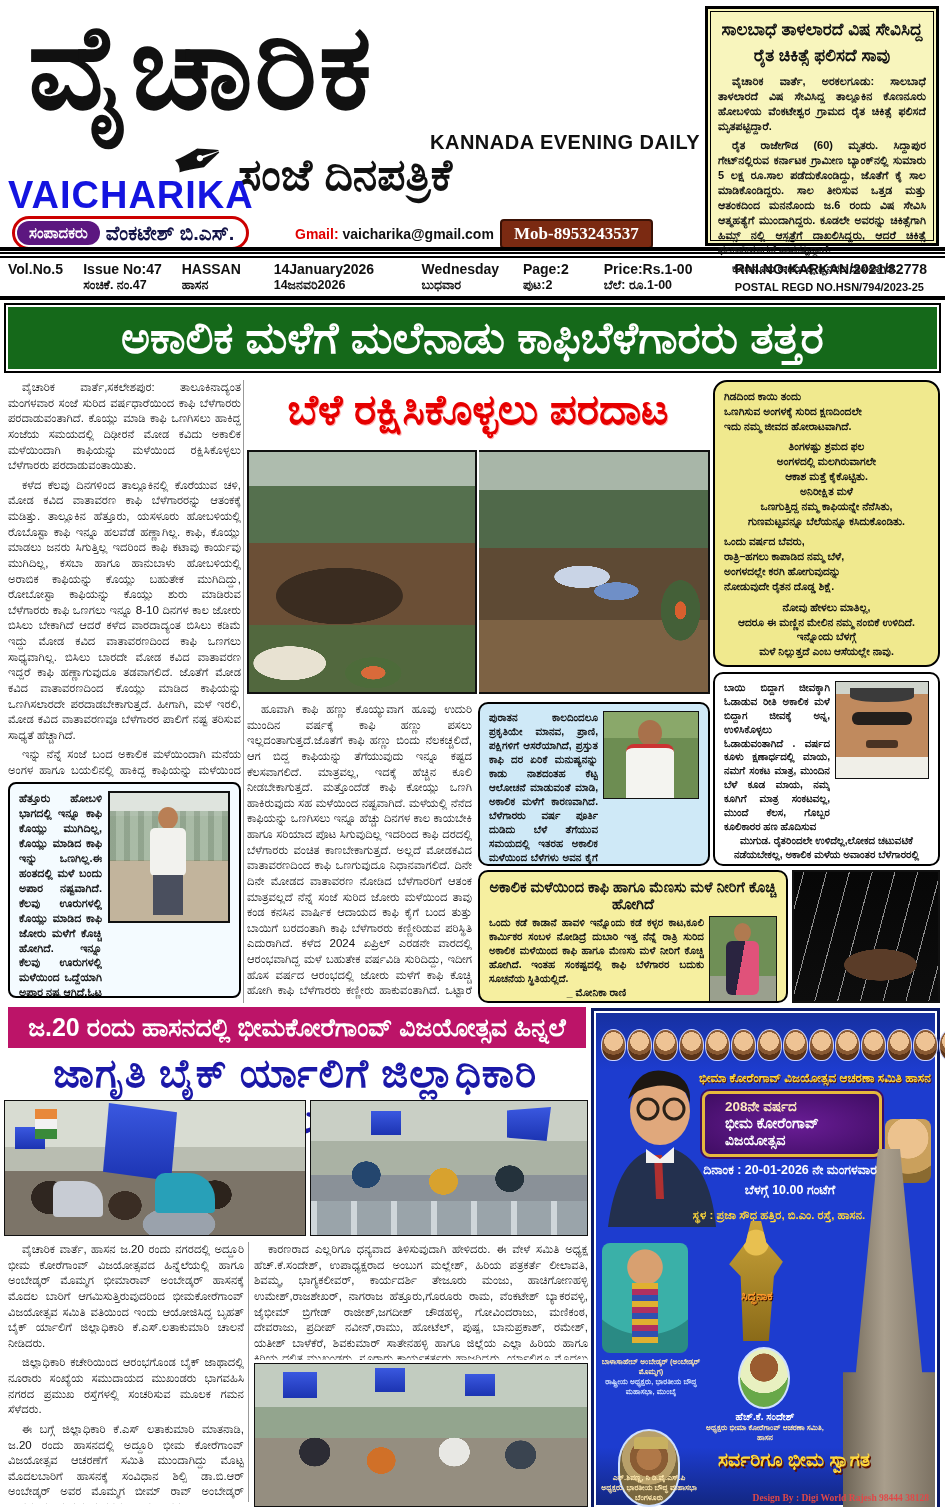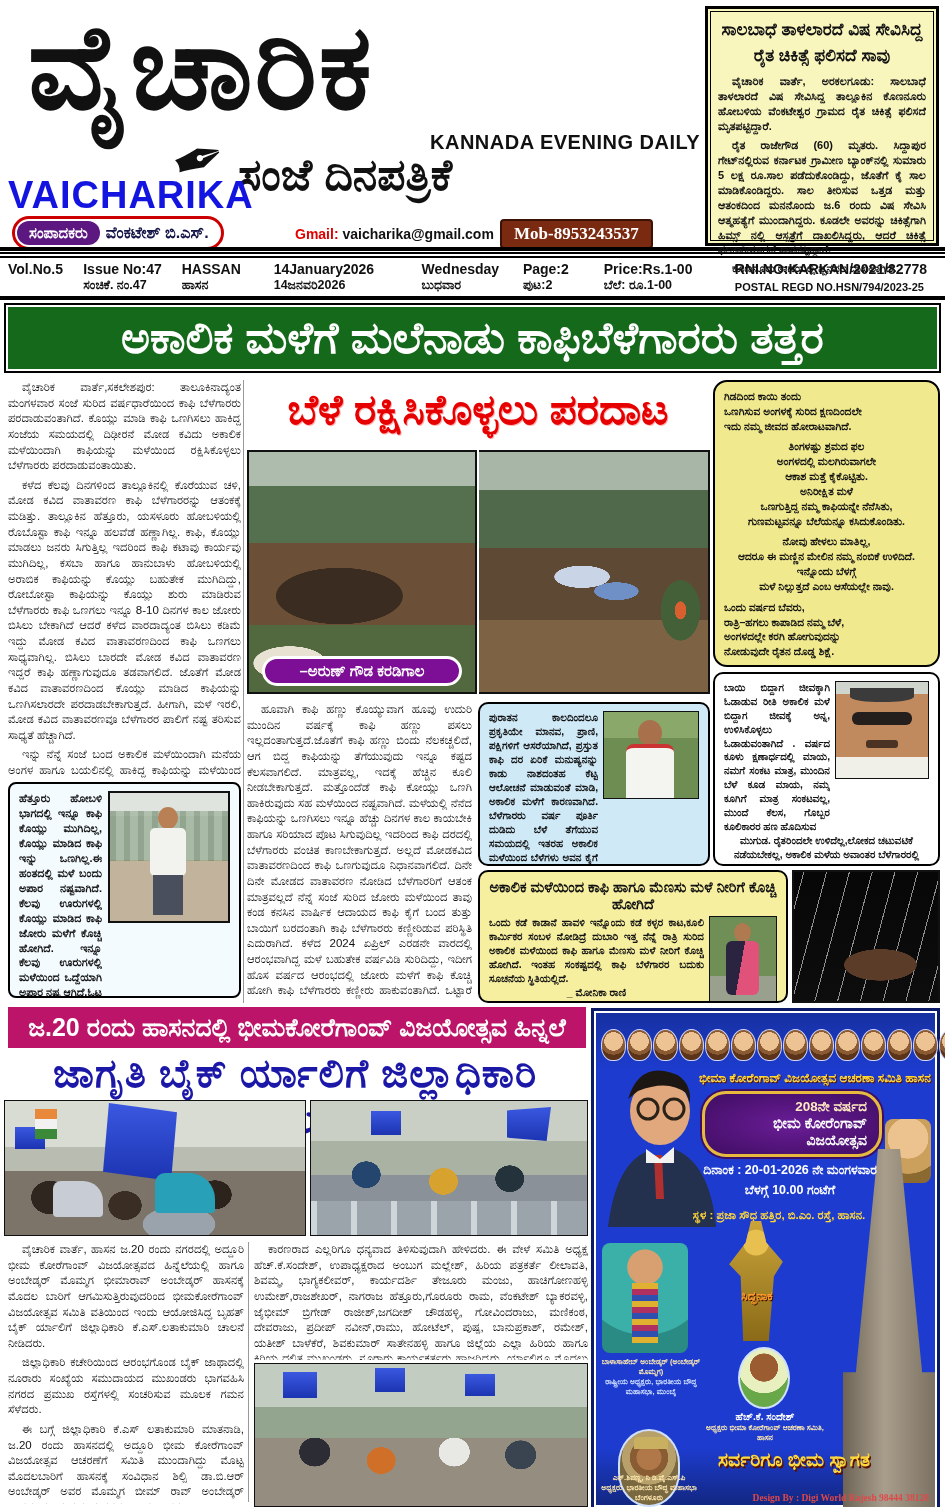--- a/index.html
+++ b/index.html
@@ -10,21 +10,21 @@
   p{margin:0 0 4px 0;text-indent:14px;}
   .body-text{font-size:11.5px;line-height:1.36;text-align:justify;overflow:hidden;}
   .photo{border:2px solid #111;overflow:hidden;}
   
   .main-title{font-size:118px;font-weight:900;letter-spacing:2px;line-height:1;white-space:nowrap;}
   .vaich-en{font-size:38px;font-weight:900;color:#1414e0;letter-spacing:1px;}
   .tag-en{font-size:20px;font-weight:800;letter-spacing:.5px;}
   .tag-kn{font-size:44px;font-weight:900;}
   .editor-pill{border:3px solid #cc0000;border-radius:20px;display:flex;align-items:center;gap:6px;padding:2px 12px 2px 2px;background:#fff;}
   .editor-label{background:#5c1780;color:#fff;border-radius:18px;padding:3px 12px;font-weight:bold;font-size:15px;}
-  .editor-name{color:#131347;font-weight:900;font-size:16px;}
+  .editor-name{color:#131347;font-weight:900;font-size:20px;}
   .mob-box{background:#7b2a12;color:#fff;font-weight:bold;font-size:17px;border:2px solid #3a1206;border-radius:4px;padding:3px 12px;font-family:"Liberation Serif","DejaVu Serif",serif;}
   
   .sbox{background:#f8f5bd;border:3px solid #000;box-shadow:inset 0 0 0 2px #f8f5bd, inset 0 0 0 3px #000;padding:8px 10px;}
   .sbox h2{margin:0 0 6px 0;font-size:17px;line-height:1.5;text-align:center;font-weight:900;}
   .sbox .body-text{font-size:11px;font-weight:bold;}
   
   .infobar{border-top:2px solid #000;border-bottom:4px solid #000;display:flex;align-items:stretch;padding:3px 8px;}
   .icell{display:flex;flex-direction:column;justify-content:space-between;padding-right:10px;}
   .icell .r1{font-weight:900;font-size:14px;white-space:nowrap;}
   .icell .r2{font-weight:bold;font-size:12.5px;white-space:nowrap;}
@@ -38,22 +38,22 @@
   .credit{font-weight:900;text-align:center;}
   .magenta-bar{background:#bc1468;color:#fff;display:flex;align-items:center;justify-content:center;
                font-weight:900;font-size:25px;}
   .blue-head{color:#1b18a8;font-weight:900;font-size:40px;text-align:center;letter-spacing:1px;}
   
   .poster{background:linear-gradient(#16309f,#1d3ccf 12%,#1d3ccf 88%,#12267f);border:3px solid #0a1a66;box-shadow:inset 0 0 0 2px #fff;}
   .p-circ{width:23px;height:30px;border-radius:50% 50% 45% 45%;display:inline-block;margin:0 .5px;
           background:radial-gradient(circle at 50% 38%, #eec394 0 42%, #8a5a33 43% 60%, #5a3318 61%);border:1px solid #cfd6ff;}
   .poster .whitetx{color:#fff;font-weight:900;}
   .poster .yellowtx{color:#ffd83a;font-weight:900;}
-  .badge{background:radial-gradient(#6a1d96,#3f0d63);border:3px solid #e7b93c;border-radius:24px;color:#fff;
-         text-align:right;padding:5px 12px;box-shadow:0 0 0 2px #3f0d63;}
+  .badge{background:radial-gradient(#6a1d96,#3f0d63);border:3px solid #e7b93c;border-radius:8px;color:#fff;
+         text-align:left;padding:5px 20px;box-shadow:0 0 0 2px #3f0d63;}
   .obelisk{background:linear-gradient(90deg,#6d6456,#a99e8c 45%,#7c7263);clip-path:polygon(38% 0,62% 0,86% 62%,100% 62%,100% 100%,0 100%,0 62%,14% 62%);}
   .tinycap{font-size:7.5px;color:#ffe9b0;font-weight:bold;line-height:1.35;text-align:center;}
   
   .flag{position:absolute;background:linear-gradient(#3a58e0,#1c34b2);}
   .head{position:absolute;border-radius:50%;}
   .vrule{background:#999;width:1px;}
 </style>
 </head>
 <body>
 
@@ -154,21 +154,20 @@
        radial-gradient(40px 22px at 55% 92%,#d96a3a 0 30%,#4d6b3a 31% 70%,transparent 71%),
        radial-gradient(90px 40px at 40% 60%,#3a2c20 0 70%,transparent 71%),
        linear-gradient(#aebcae 0 14%,#55704e 14% 38%,#6b4f36 38% 72%,#52683e 72%);">
   </div>
   <div class="abs photo" style="left:479px;top:450px;width:231px;height:244px;border-left:none;background:
        radial-gradient(50px 20px at 45% 52%,#c9d4e6 0 55%,transparent 56%),
        radial-gradient(40px 16px at 60% 58%,#6f8fc7 0 55%,transparent 56%),
        radial-gradient(26px 40px at 88% 66%,#d95f2e 0 22%,#446038 23% 75%,transparent 76%),
        linear-gradient(#a8b6a8 0 16%,#50694a 16% 40%,#5e4a34 40% 70%,#7d6244 70%);">
   </div>
-  <div class="abs caption-pill kn" style="left:262px;top:656px;width:200px;height:30px;">–ಅರುಣ್ ಗೌಡ ಕರಡಿಗಾಲ</div>
 
   <div class="abs body-text kn" style="left:247px;top:702px;width:225px;height:300px;">
     <p>ಹೂವಾಗಿ ಕಾಫಿ ಹಣ್ಣು ಕೊಯ್ಯುವಾಗ ಹೂವು ಉದುರಿ ಮುಂದಿನ ವರ್ಷಕ್ಕೆ ಕಾಫಿ ಹಣ್ಣು ಪಸಲು ಇಲ್ಲದಂತಾಗುತ್ತದೆ.ಜೊತೆಗೆ ಕಾಫಿ ಹಣ್ಣು ಬಿಂದು ನೆಲಕಚ್ಚಲಿದೆ, ಆಗ ಬಿದ್ದ ಕಾಫಿಯನ್ನು ತೆಗೆಯುವುದು ಇನ್ನೂ ಕಷ್ಟದ ಕೆಲಸವಾಗಲಿದೆ. ಮಾತ್ರವಲ್ಲ, ಇದಕ್ಕೆ ಹೆಚ್ಚಿನ ಕೂಲಿ ನೀಡಬೇಕಾಗುತ್ತದೆ. ಮತ್ತೊಂದೆಡೆ ಕಾಫಿ ಕೋಯ್ಲು ಒಣಗಿ ಹಾಕಿರುವುದು ಸಹ ಮಳೆಯಿಂದ ನಷ್ಟವಾಗಿದೆ. ಮಳೆಯಲ್ಲಿ ನೆನೆದ ಕಾಫಿಯನ್ನು ಒಣಗಿಸಲು ಇನ್ನೂ ಹೆಚ್ಚು ದಿನಗಳ ಕಾಲ ಕಾಯಬೇಕಿ ಹಾಗೂ ಸರಿಯಾದ ಪೊಟ ಸಿಗುವುದಿಲ್ಲ ಇದರಿಂದ ಕಾಫಿ ದರದಲ್ಲಿ ಬೆಳೆಗಾರರು ವಂಚಿತ ಕಾಣಬೇಕಾಗುತ್ತದೆ. ಅಲ್ಲದೆ ಮೋಡಕವಿದ ವಾತಾವರಣದಿಂದ ಕಾಫಿ ಒಣಗುವುದೂ ನಿಧಾನವಾಗಲಿದೆ. ದಿನೇ ದಿನೇ ಮೋಡದ ವಾತಾವರಣ ನೋಡಿದ ಬೆಳೆಗಾರರಿಗೆ ಆತಂಕ ಮಾತ್ರವಲ್ಲದೆ ನೆನ್ನೆ ಸಂಜೆ ಸುರಿದ ಜೋರು ಮಳೆಯಿಂದ ತಾವು ಕಂಡ ಕನಸಿನ ವಾರ್ಷಿಕ ಆದಾಯದ ಕಾಫಿ ಕೈಗೆ ಬಂದ ತುತ್ತು ಬಾಯಿಗೆ ಬರದಂತಾಗಿ ಕಾಫಿ ಬೆಳೆಗಾರರು ಕಣ್ಣೀರಿಡುವ ಪರಿಸ್ಥಿತಿ ಎದುರಾಗಿದೆ. ಕಳೆದ 2024 ಏಪ್ರಿಲ್ ಎರಡನೇ ವಾರದಲ್ಲಿ ಆರಂಭವಾಗಿದ್ದ ಮಳೆ ಬಹುತೇಕ ವರ್ಷವಿಡಿ ಸುರಿದಿದ್ದು, ಇದೀಗ ಹೊಸ ವರ್ಷದ ಆರಂಭದಲ್ಲಿ ಜೋರು ಮಳೆಗೆ ಕಾಫಿ ಕೊಚ್ಚಿ ಹೋಗಿ ಕಾಫಿ ಬೆಳೆಗಾರರು ಕಣ್ಣೀರು ಹಾಕುವಂತಾಗಿದೆ. ಒಟ್ಟಾರೆ ಕಾಫಿ ಬೆಳೆಗಾರರು ನೋಡುವುದಕ್ಕೆ ಮಾತ್ರ ಶ್ರೀಮಂತರಂತೆ ಕಂಡರೂ ಪರಿಸರದ ಏರುಪೇರುಗಳಿಗೆ ಹೊಂದಿಕೊಂಡು ಕಾಫಿ ಬೆಳೆದು ತಮ್ಮ ವಾರ್ಷಿಕ ಆದಾಯವನ್ನು ಗಿಟ್ಟಿಸಿಕೊಳ್ಳುವಷ್ಟರಲ್ಲಿ ಸಾಕು ಸಾಕಾಗಿ ಹೋಗುತ್ತದೆ.</p>
 
   </div>
 
   <div class="abs quote-box kn" style="left:478px;top:702px;width:232px;height:164px;background:#cfe9f7;border-radius:10px;">
     <div class="photo" style="float:right;width:94px;height:86px;margin:0 0 3px 5px;border-width:1px;background:linear-gradient(#8aa86a 0 30%,#6d8d52 30%);position:relative;">
       <div class="head" style="left:34px;top:8px;width:24px;height:26px;background:#a8714b;"></div>
       <div class="abs" style="left:22px;top:32px;width:48px;height:54px;background:#f4f4f0;border-radius:8px 8px 0 0;border-top:4px solid #cc3333;"></div>
@@ -201,28 +200,28 @@
   <div class="abs quote-box kn" style="left:713px;top:380px;width:227px;height:287px;background:#f0e98e;border-radius:14px;font-size:10.6px;font-weight:bold;line-height:1.4;">
     <div style="white-space:pre-line;">ಗಿಡದಿಂದ ಕಾಯಿ ತಂದು
 ಒಣಗಿಸುವ ಅಂಗಳಕ್ಕೆ ಸುರಿದ ಕ್ಷಣದಿಂದಲೇ
 ಇದು ನಮ್ಮ ಜೀವದ ಹೋರಾಟವಾಗಿದೆ.</div>
     <div style="white-space:pre-line;text-align:center;margin-top:6px;">ತಿಂಗಳಷ್ಟು ಶ್ರಮದ ಫಲ
 ಅಂಗಳದಲ್ಲಿ ಮಲಗಿರುವಾಗಲೇ
 ಆಕಾಶ ಮತ್ತೆ ಕೈಕೊಟ್ಟಿತು.
 ಅನಿರೀಕ್ಷಿತ ಮಳೆ
 ಒಣಗುತ್ತಿದ್ದ ನಮ್ಮ ಕಾಫಿಯನ್ನೇ ನೆನೆಸಿತು,
 ಗುಣಮಟ್ಟವನ್ನೂ ಬೆಲೆಯನ್ನೂ ಕಸಿದುಕೊಂಡಿತು.</div>
+    <div style="white-space:pre-line;margin-top:6px;">ಒಂದು ವರ್ಷದ ಬೆವರು,
+ರಾತ್ರಿ–ಹಗಲು ಕಾಪಾಡಿದ ನಮ್ಮ ಬೆಳೆ,
+ಅಂಗಳದಲ್ಲೇ ಕರಗಿ ಹೋಗುವುದನ್ನು
+ನೋಡುವುದೇ ರೈತನ ದೊಡ್ಡ ಶಿಕ್ಷೆ.</div>
     <div style="white-space:pre-line;text-align:center;margin-top:6px;">ನೋವು ಹೇಳಲು ಮಾತಿಲ್ಲ,
 ಆದರೂ ಈ ಮಣ್ಣಿನ ಮೇಲಿನ ನಮ್ಮ ನಂಬಿಕೆ ಉಳಿದಿದೆ.
 ಇನ್ನೊಂದು ಬೆಳಗ್ಗೆ
 ಮಳೆ ನಿಲ್ಲುತ್ತದೆ ಎಂಬ ಆಸೆಯಲ್ಲೇ ನಾವು.</div>
-    <div style="white-space:pre-line;margin-top:6px;">ಒಂದು ವರ್ಷದ ಬೆವರು,
-ರಾತ್ರಿ–ಹಗಲು ಕಾಪಾಡಿದ ನಮ್ಮ ಬೆಳೆ,
-ಅಂಗಳದಲ್ಲೇ ಕರಗಿ ಹೋಗುವುದನ್ನು
-ನೋಡುವುದೇ ರೈತನ ದೊಡ್ಡ ಶಿಕ್ಷೆ.</div>
     <div style="text-align:right;margin-top:3px;">–ನೊಂದ ಕಾಫಿ ಬೆಳೆಗಾರರು (ವಾಟ್ಸಾಪ್ ಕೃಪೆ)</div>
   </div>
 
   <div class="abs quote-box kn" style="left:713px;top:672px;width:227px;height:194px;background:#fff;border-radius:10px;">
     <div class="photo" style="float:right;width:92px;height:96px;margin:0 0 3px 5px;border-width:1px;background:linear-gradient(#cfd4cc 0 12%,#c08a5e 12% 78%,#f0efe8 78%);position:relative;">
       <div class="abs" style="left:14px;top:6px;width:64px;height:14px;background:#3b3b3b;border-radius:0 0 40% 40%;"></div>
       <div class="abs" style="left:16px;top:30px;width:60px;height:13px;background:#241f1c;border-radius:6px;"></div>
       <div class="abs" style="left:30px;top:58px;width:32px;height:8px;background:#4a3323;border-radius:3px;"></div>
     </div>
     <div class="body-text" style="font-size:10.2px;font-weight:bold;">

